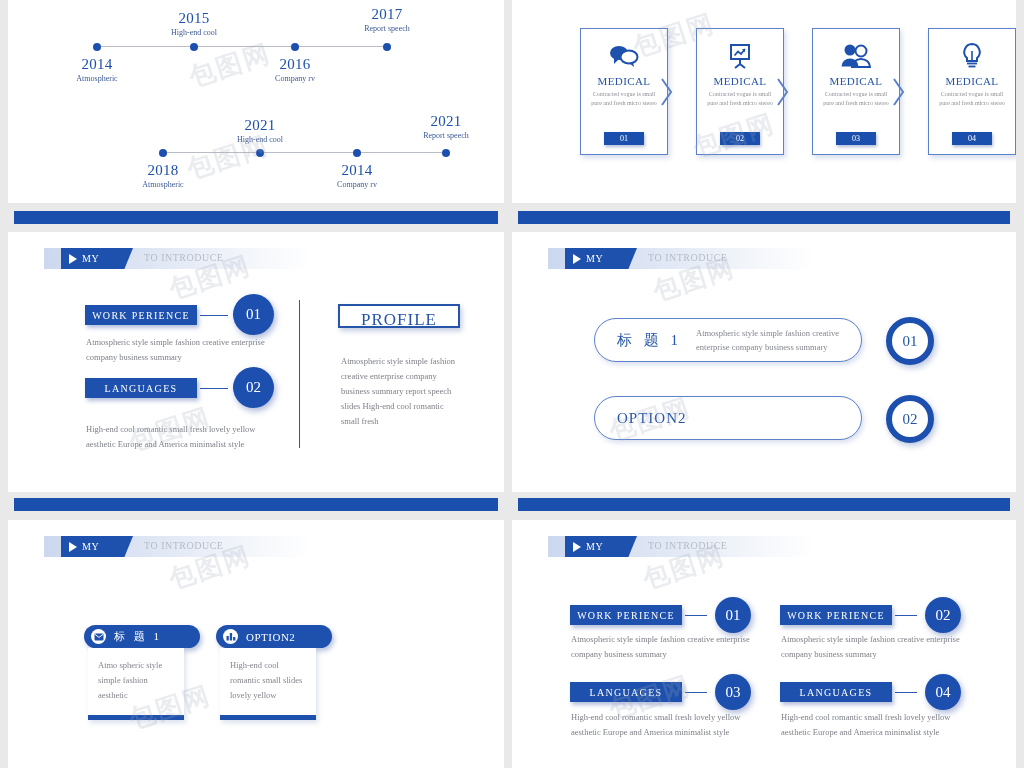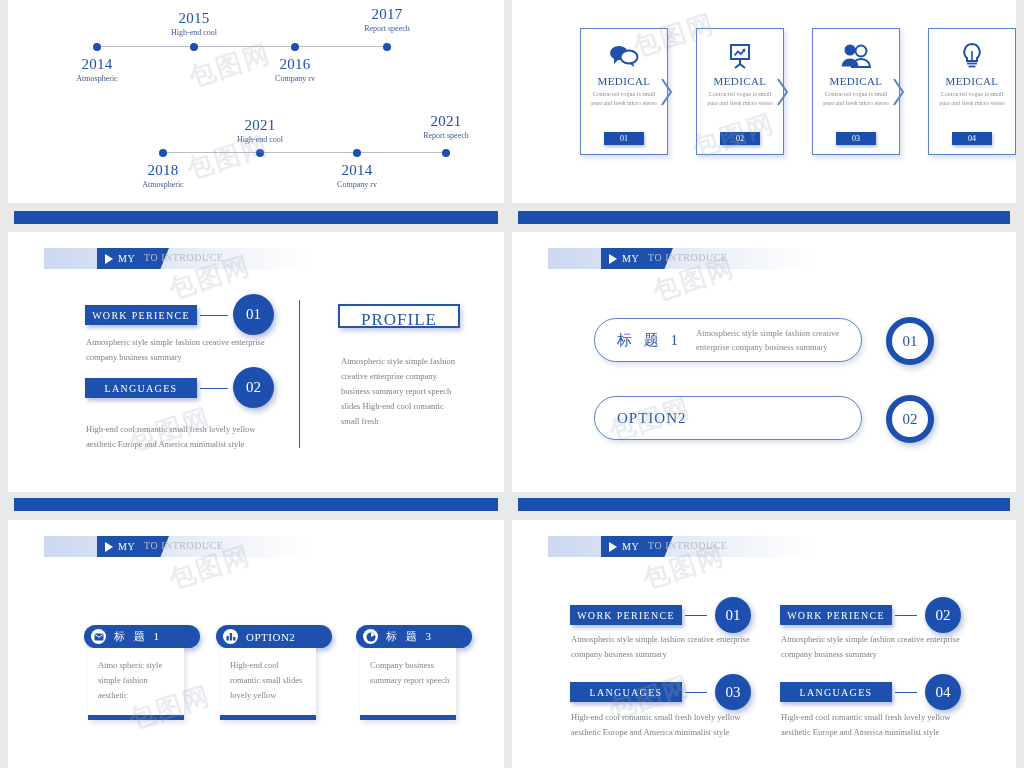--- a/index.html
+++ b/index.html
@@ -94,21 +94,20 @@
     width: 265px; height: 21px;
     background: linear-gradient(to right, #ccd8ef 0%, #dde5f4 38%, #f2f5fa 75%, #ffffff 100%);
   }
   .hdr-tab {
     position: absolute; left: 17px; top: 0;
     width: 72px; height: 21px; background: #1e50ad;
     clip-path: polygon(0 0, 100% 0, 88% 100%, 0 100%);
     display: flex; align-items: center; gap: 5px;
     padding-left: 8px;
     box-shadow: 1px 2px 3px rgba(40,70,150,.35);
-    margin-left: 36px;
   }
   .hdr-tri {
     width: 0; height: 0;
     border-left: 8px solid #fff;
     border-top: 5px solid transparent;
     border-bottom: 5px solid transparent;
   }
   .hdr-my { color: #fff; font-size: 10px; letter-spacing: .6px; }
   .hdr-sub {
     position: absolute; left: 100px; top: 4px;
@@ -439,35 +438,20 @@
             </svg>
         </span>
         <span class="bl-htxt">OPTION2</span>
       </div>
       <div class="bl-panel">
         <div class="bl-ptxt">High-end cool romantic small slides lovely yellow</div>
       </div>
       <div class="bl-foot"></div>
     </div>
 
-    <div class="bl-card" style="left:348px; top:105px;">
-      <div class="bl-head">
-        <span class="bl-ico">
-          <svg width="10" height="10" viewBox="0 0 10 10">
-              <circle cx="5" cy="5" r="4.5" fill="#1e50ad"></circle>
-              <path d="M5 5 L5 0.5 A4.5 4.5 0 0 1 9 3 Z" fill="#fff"></path>
-            </svg>
-        </span>
-        <span class="bl-htxt cn">标 题 3</span>
-      </div>
-      <div class="bl-panel">
-        <div class="bl-ptxt">Company business summary report speech</div>
-      </div>
-      <div class="bl-foot"></div>
-    </div>
 
     <div class="wm" style="left:160px; top:30px;">包图网</div>
     <div class="wm" style="left:120px; top:170px;">包图网</div>
   </div>
 
   <div class="slide br">
     <div class="hdr">
       <div class="hdr-tab">
         <span class="hdr-tri"></span>
         <span class="hdr-my">MY</span>

